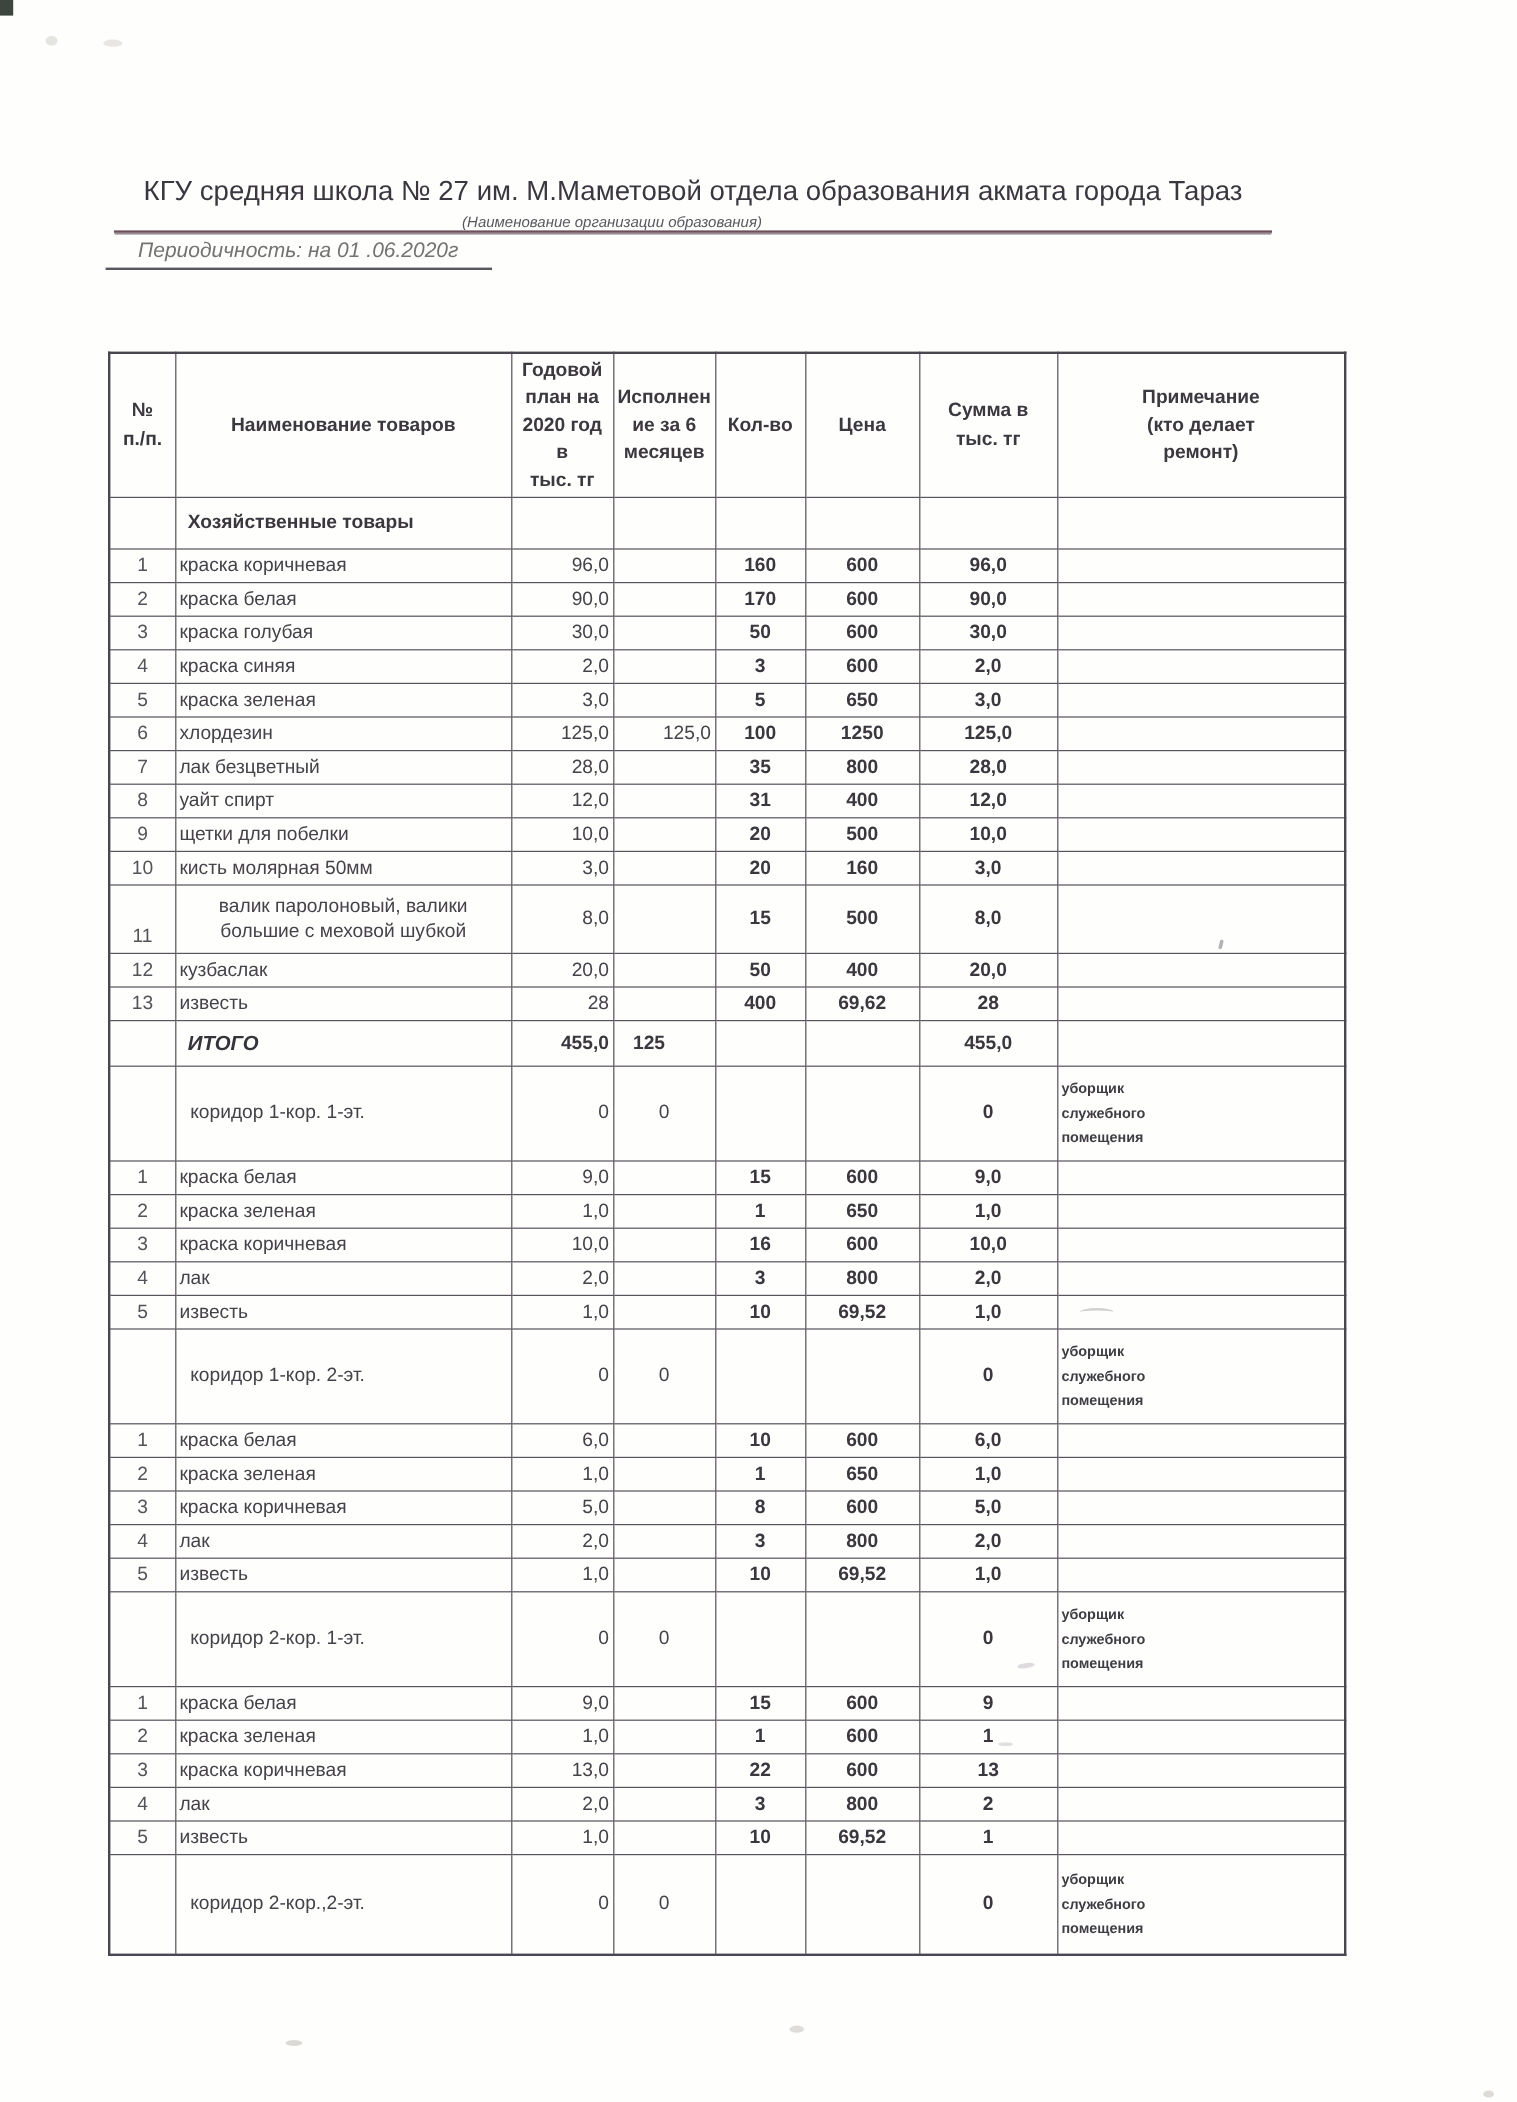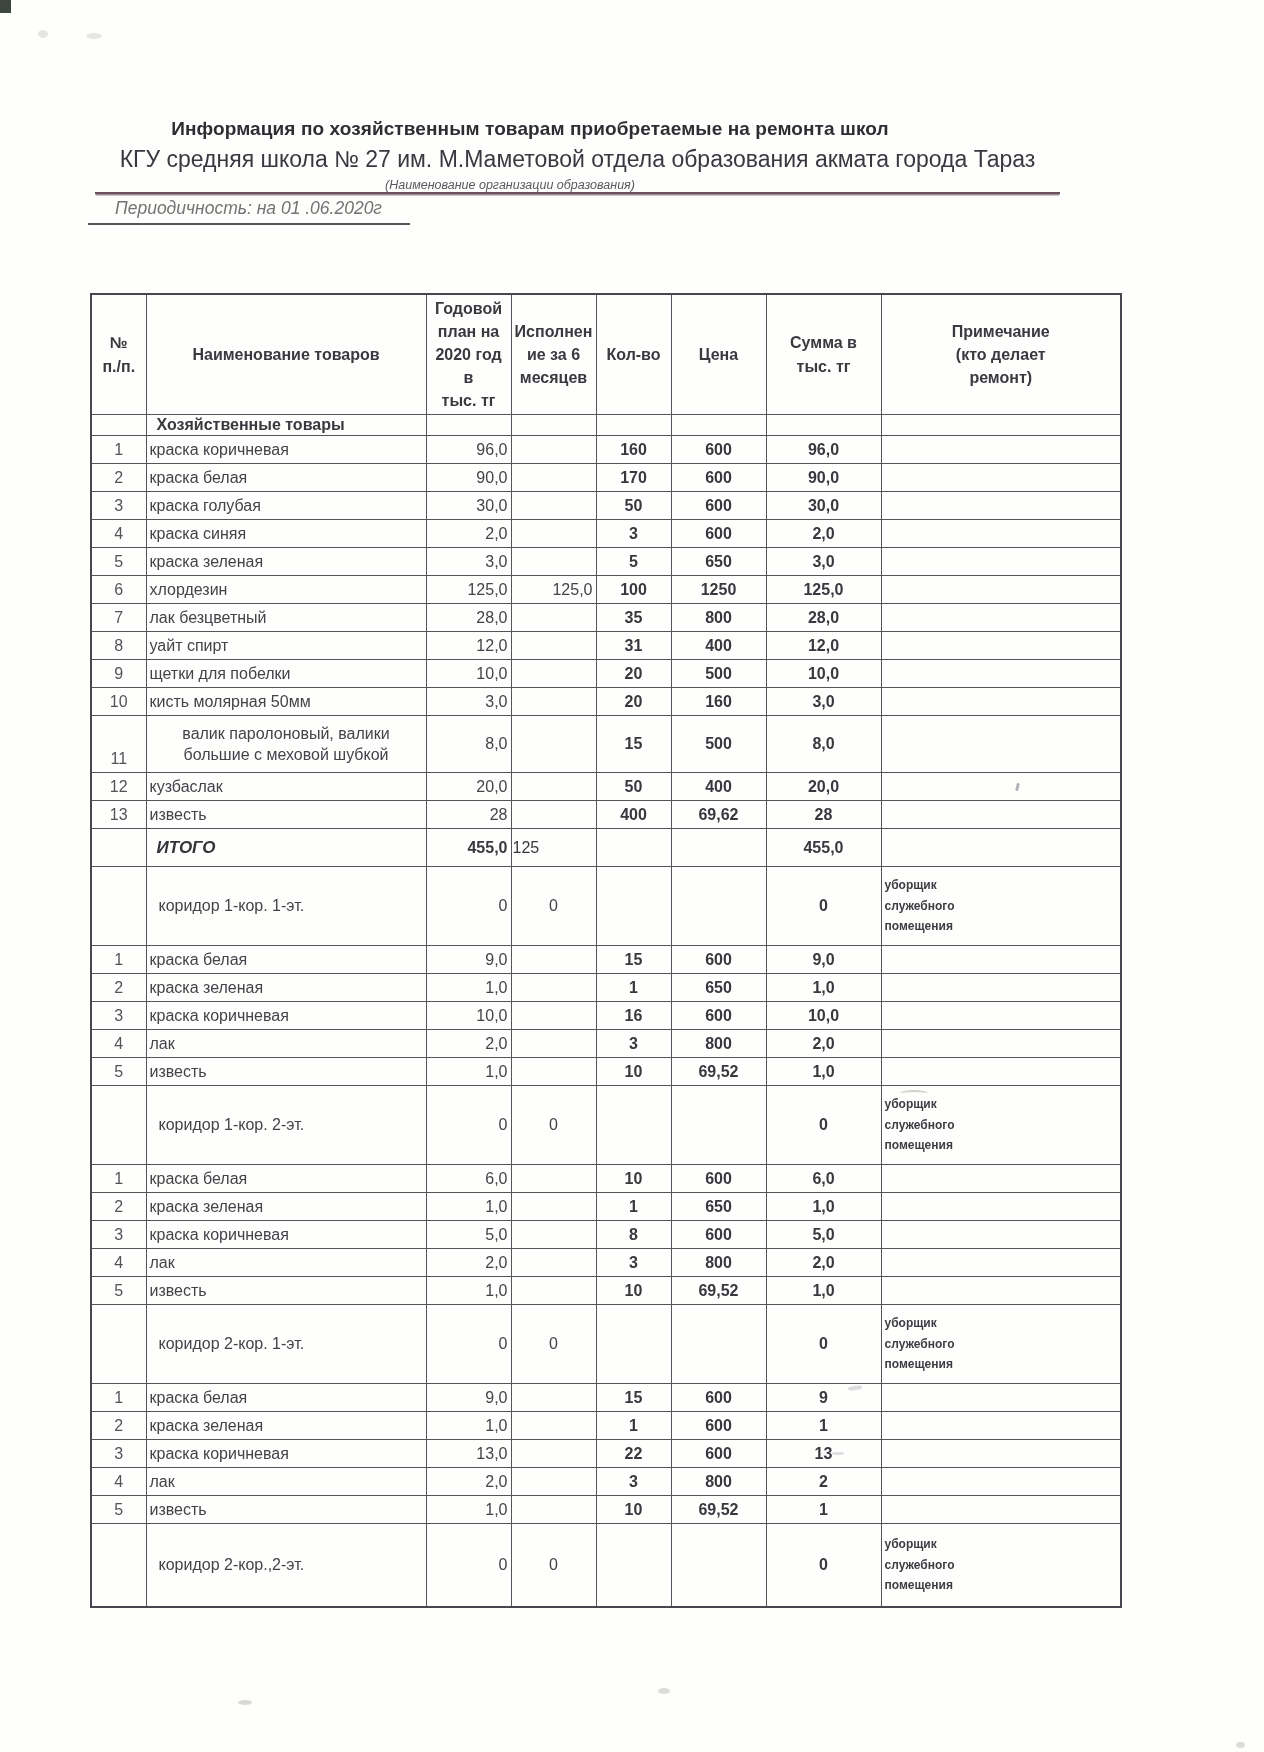--- a/index.html
+++ b/index.html
@@ -49,39 +49,39 @@
     overflow:hidden;
   }
   table.main{border:2.5px solid #4a4650;}
   table.main tr:nth-child(3n) td{border-top-color:#7a5168;}
   table.main thead th{
     height:117px;font-weight:bold;color:#3b3840;
     text-align:center;vertical-align:middle;
     white-space:pre-line;line-height:1.45;font-size:16px;
   }
   
-  tr.r-group1{height:21px;} tr.r-group2{height:26px;}
+  tr.r-group1{height:43px;} tr.r-group2{height:26px;}
   tr.r-item{height:28px;}   tr.r-tall{height:57px;}
   tr.r-total{height:38px;}  tr.r-section{height:79px;}
   tr.r-section-last{height:83px;}
 
   
   td.c-num{text-align:center;color:#55525a;}
   td.c-name{text-align:left;padding-left:8px;}
   td.c-plan,td.c-exec{text-align:right;padding-right:5px;}
   td.c-qty,td.c-price,td.c-sum{text-align:center;font-weight:bold;color:#3a373f;}
   td.c-note{text-align:left;white-space:pre-line;line-height:1.7;font-size:12px;color:#3f3c44;font-weight:bold;}
 
   tr.r-group1 td.c-name{font-weight:bold;color:#3a373f;padding-left:10px;}
   tr.r-group2 td.c-name{font-weight:bold;color:#3a373f;text-align:center;}
   tr.r-tall td.c-name{line-height:1.3;padding-top:2px;text-align:center;}
   tr.r-tall td.c-num{vertical-align:bottom;padding-bottom:4px;}
   tr.r-total td.c-name{font-weight:bold;font-style:italic;font-size:17px;color:#36333b;padding-left:10px;}
   tr.r-total td.c-plan,tr.r-total td.c-sum{font-weight:bold;color:#3a373f;}
-  tr.r-total td.c-exec{font-weight:normal;color:#3a373f;text-align:left;padding-left:1px;}
+  tr.r-total td.c-exec{font-weight:bold;color:#3a373f;text-align:left;padding-left:16px;}
   tr.r-section td.c-name,tr.r-section-last td.c-name{padding-left:12px;}
   tr.r-section td.c-exec,tr.r-section-last td.c-exec{text-align:center;}
   tr.r-section td.c-sum,tr.r-section-last td.c-sum{font-weight:bold;}
 
   
   .artifact{position:absolute;pointer-events:none;}
   .a-corner{left:0;top:0;width:11px;height:13px;background:#3c453e;}
   .a-speck1{left:38px;top:30px;width:10px;height:8px;background:#d8d8d4;border-radius:50%;opacity:.7;}
   .a-speck2{left:86px;top:33px;width:16px;height:6px;background:#dedcd8;border-radius:50%;opacity:.7;}
   .a-comma{left:1016px;top:783px;width:3px;height:8px;background:#9a98a0;transform:rotate(14deg);opacity:.75;border-radius:2px;}
@@ -101,21 +101,20 @@
   <div class="artifact a-speck1"></div>
   <div class="artifact a-speck2"></div>
   <div class="artifact a-comma"></div>
   <div class="artifact a-squiggle"></div>
   <div class="artifact a-dots"></div>
   <div class="artifact a-dots2"></div>
   <div class="artifact a-smudge1"></div>
   <div class="artifact a-smudge2"></div>
   <div class="artifact a-edge"></div>
 
-  <div class="doc-title">Информация по хозяйственным товарам приобретаемые на ремонта школ</div>
   <div class="doc-subtitle">КГУ средняя школа  № 27 им. М.Маметовой  отдела образования акмата  города Тараз</div>
   <div class="doc-caption">(Наименование организации образования)</div>
   <div class="doc-period">Периодичность:  на 01 .06.2020г</div>
 
   <table class="main">
     <colgroup>
       <col style="width:55px">
         <col style="width:280px">
         <col style="width:85px">
         <col style="width:85px">

